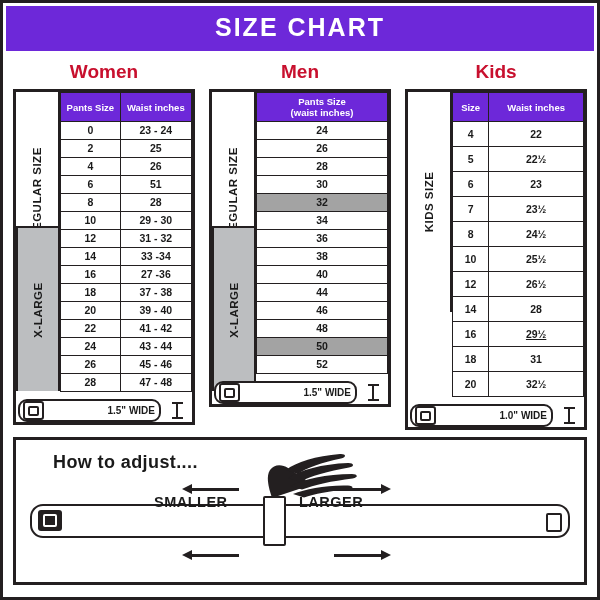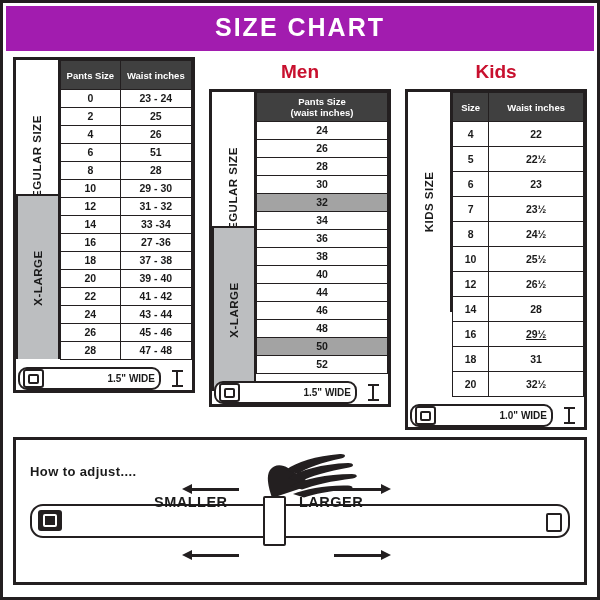--- a/index.html
+++ b/index.html
@@ -18,21 +18,21 @@
     position: relative;
     width: 600px;
     height: 600px;
     box-sizing: border-box;
     border: 3px solid #231f20;
     background: #ffffff;
   }
 
   
   .title-bar {
-    background: #a21caf;
+    background: #6d28d9;
     color: #ffffff;
     text-align: center;
     padding: 7px 0 9px 0;
     letter-spacing: 2px;
     font-size: 25px;
     font-weight: bold;
     margin: 3px 3px 0 3px;
   }
 
   
@@ -117,21 +117,21 @@
   table.size th, table.size td {
     border: 1px solid #231f20;
     text-align: center;
     padding: 0;
     height: 17px;
     line-height: 17px;
     font-weight: bold;
     background: #ffffff;
   }
   table.size th {
-    background: #404040;
+    background: #6d28d9;
     color: #ffffff;
     font-size: 9.5px;
     line-height: 11px;
     height: 26px;
     padding: 1px 2px;
   }
   table.size td.shaded {
     background: #a3a3a3;
   }
 
@@ -216,24 +216,25 @@
   
   .adjust {
     margin: 7px 10px 0 10px;
     border: 3px solid #231f20;
     box-sizing: border-box;
     height: 148px;
     position: relative;
     background: #ffffff;
   }
   .adjust-title {
-    font-size: 13px;
-    font-weight: bold;
-    padding: 24px 0 0 14px;
+    font-size: 18px;
+    font-weight: bold;
+    padding: 12px 0 0 14px;
     letter-spacing: 0.4px;
+    margin-left: 23px;
   }
 
   .adjust-belt {
     position: absolute;
     left: 14px;
     right: 14px;
     top: 64px;
     height: 30px;
     border: 2px solid #231f20;
     border-radius: 13px;
@@ -324,20 +325,21 @@
 </head>
 <body>
 
 <div class="page">
 
   <div class="title-bar">SIZE CHART</div>
 
   <div class="charts">
 
     <div class="col col-women">
+      <div class="col-heading">Women</div>
       <div class="framebox">
         <div class="tbl-wrap">
           <div class="sidelabels">
             <div class="vlabel vl-regular" style="top:0;height:201px;">
               <span>REGULAR SIZE</span>
             </div>
             <div class="vlabel vl-xl" style="top:134px;height:165px;">
               <span>X-LARGE</span>
             </div>
           </div>

